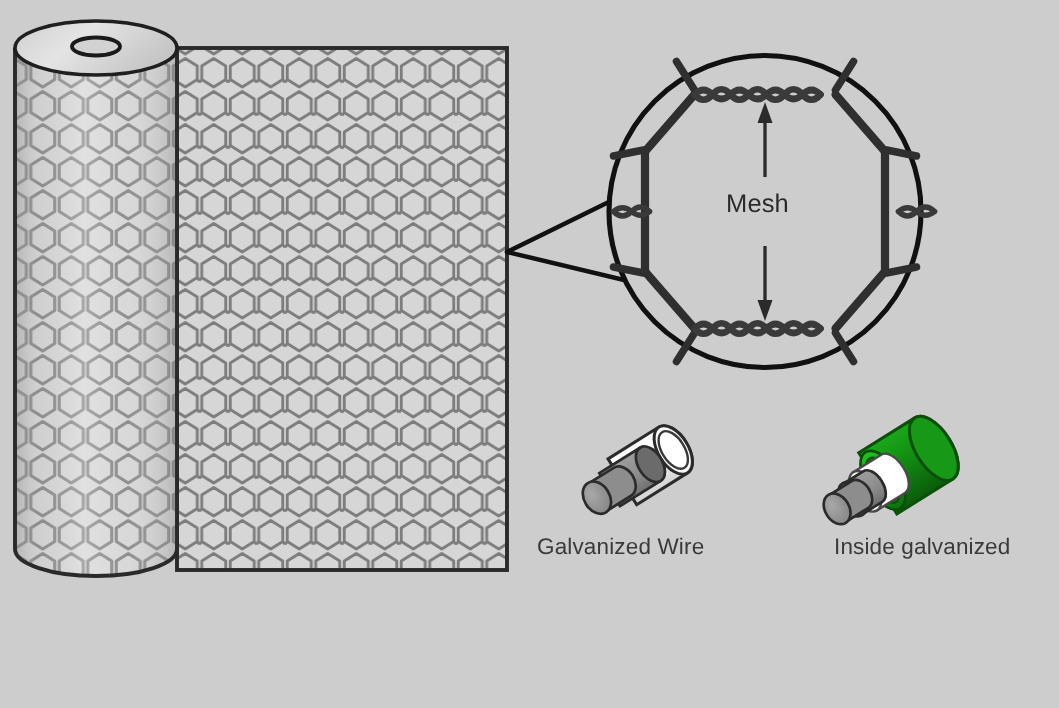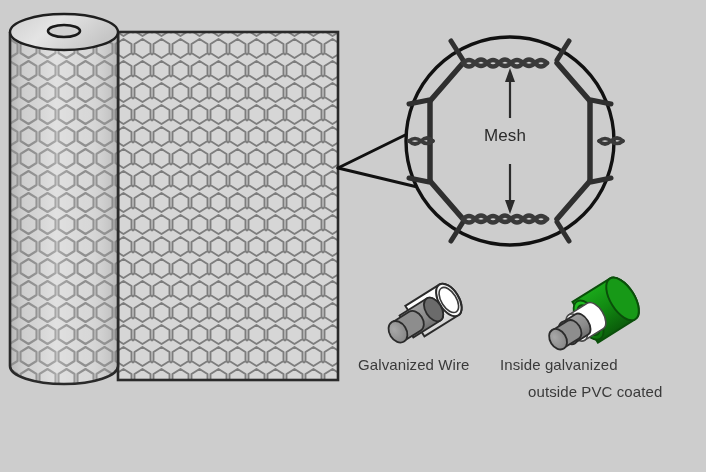--- a/index.html
+++ b/index.html
@@ -13,21 +13,21 @@
   #stage{position:absolute;left:0;top:0;width:706px;height:472px;}
   svg.layer{position:absolute;left:0;top:0;width:706px;height:472px;}
   .lbl{
     position:absolute;
     color:#3a3a3a;
     font-size:15px;
     white-space:nowrap;
     letter-spacing:0.1px;
   }
   #lbl-galv{left:358px;top:356px;text-align:right;}
-  #lbl-pvc1{left:500px;top:356px;}
+  #lbl-pvc1{left:556px;top:356px;}
   #lbl-pvc2{left:528px;top:383px;}
   #lbl-mesh{left:484px;top:126px;font-size:17px;color:#2b2b2b;text-align:right;}
 </style>
 </head>
 <body>
 
 <div id="stage">
 
   <svg class="layer" viewBox="0 0 706 472">
     <defs>
@@ -190,15 +190,14 @@
       <ellipse cx="-40" cy="0" rx="8" ry="11" fill="url(#coreFace)" stroke="#2b2b2b" stroke-width="1.8"></ellipse>
     </g>
   </svg>
 
   <div class="lbl" id="lbl-mesh">Mesh</div>
 
   <div class="lbl" id="lbl-galv">Galvanized Wire</div>
 
   <div class="lbl" id="lbl-pvc1">Inside galvanized</div>
 
-  <div class="lbl" id="lbl-pvc2">outside PVC coated</div>
 
 </div>
 
 </body></html>

